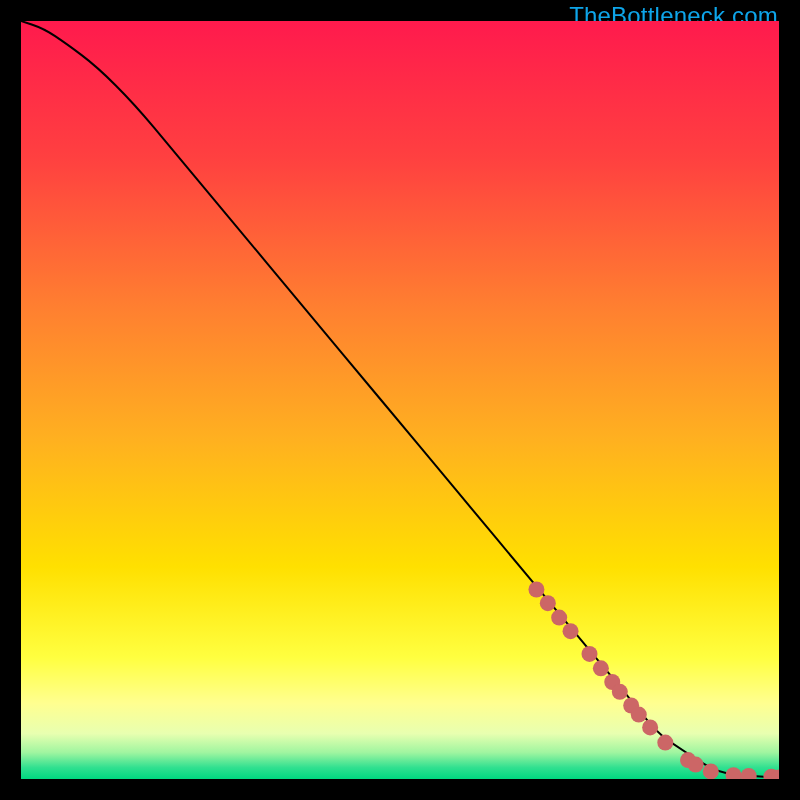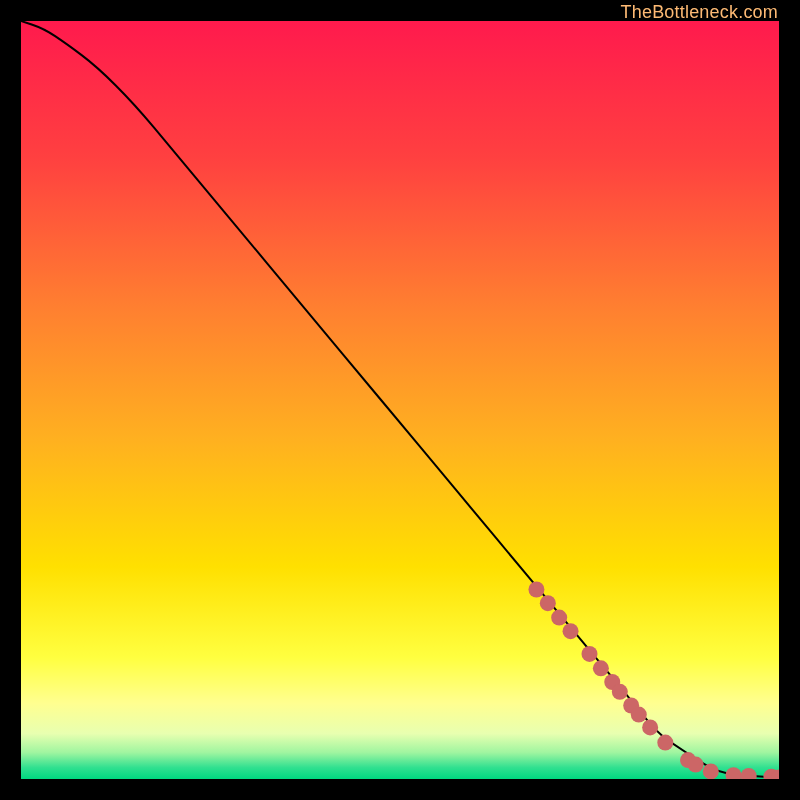--- a/index.html
+++ b/index.html
@@ -16,23 +16,24 @@
     top: 21px;
     width: 758px;
     height: 758px;
     
   }
   .attribution {
     position: absolute;
     top: 2px;
     right: 22px;
     font-family: Arial, Helvetica, sans-serif;
-    font-size: 18px;
-    color: #fdba74;
+    font-size: 24px;
+    color: #0ea5e9;
     letter-spacing: 0.2px;
+    text-decoration: underline;
   }
   svg { display: block; }
 </style>
 </head>
 <body>
 
 <div class="frame">
   <div class="attribution">TheBottleneck.com</div>
   <div class="plot-area">
     <svg id="chart-svg" width="758" height="758" viewBox="0 0 758 758">

